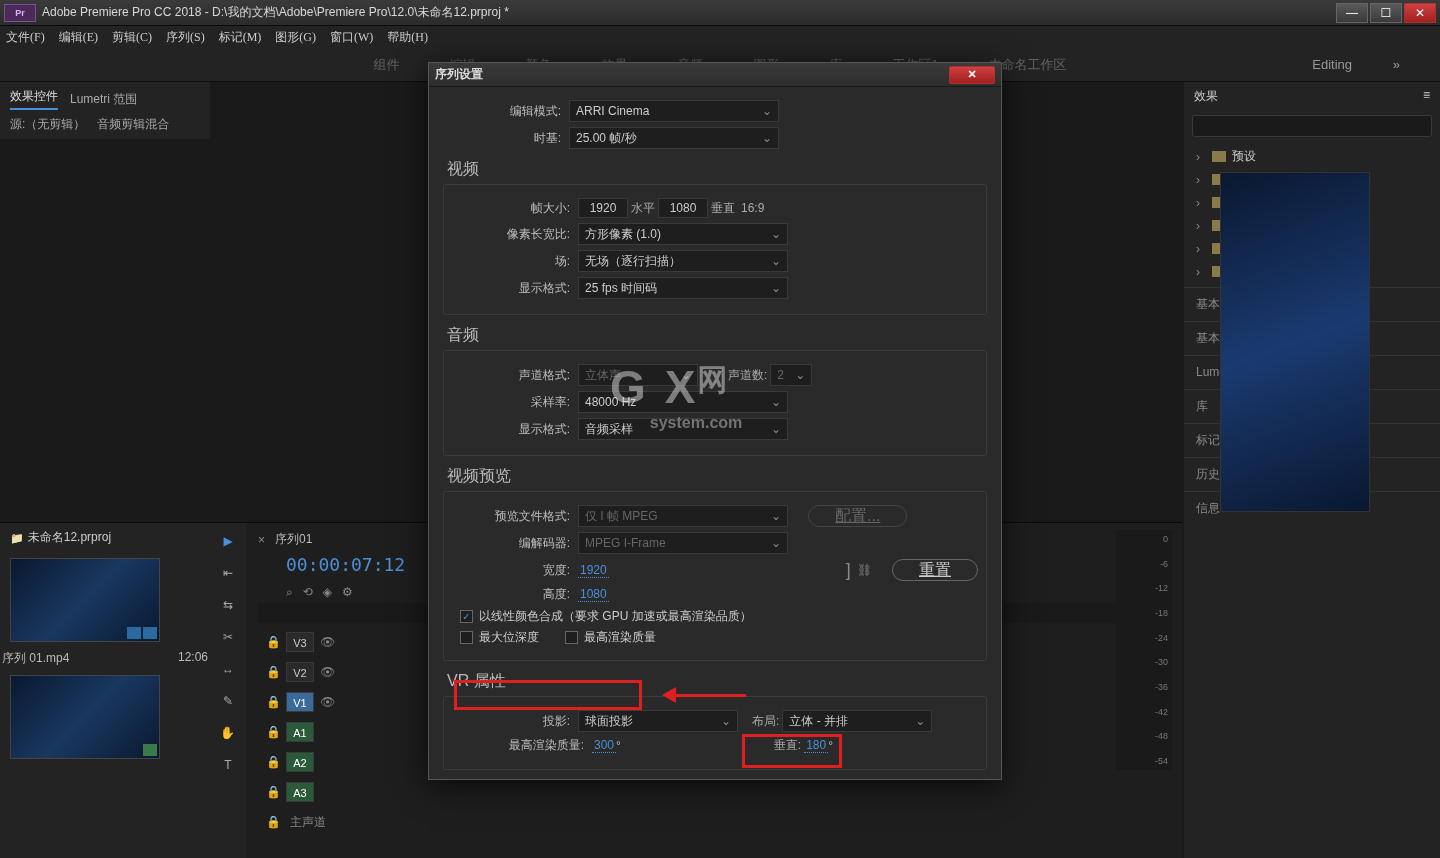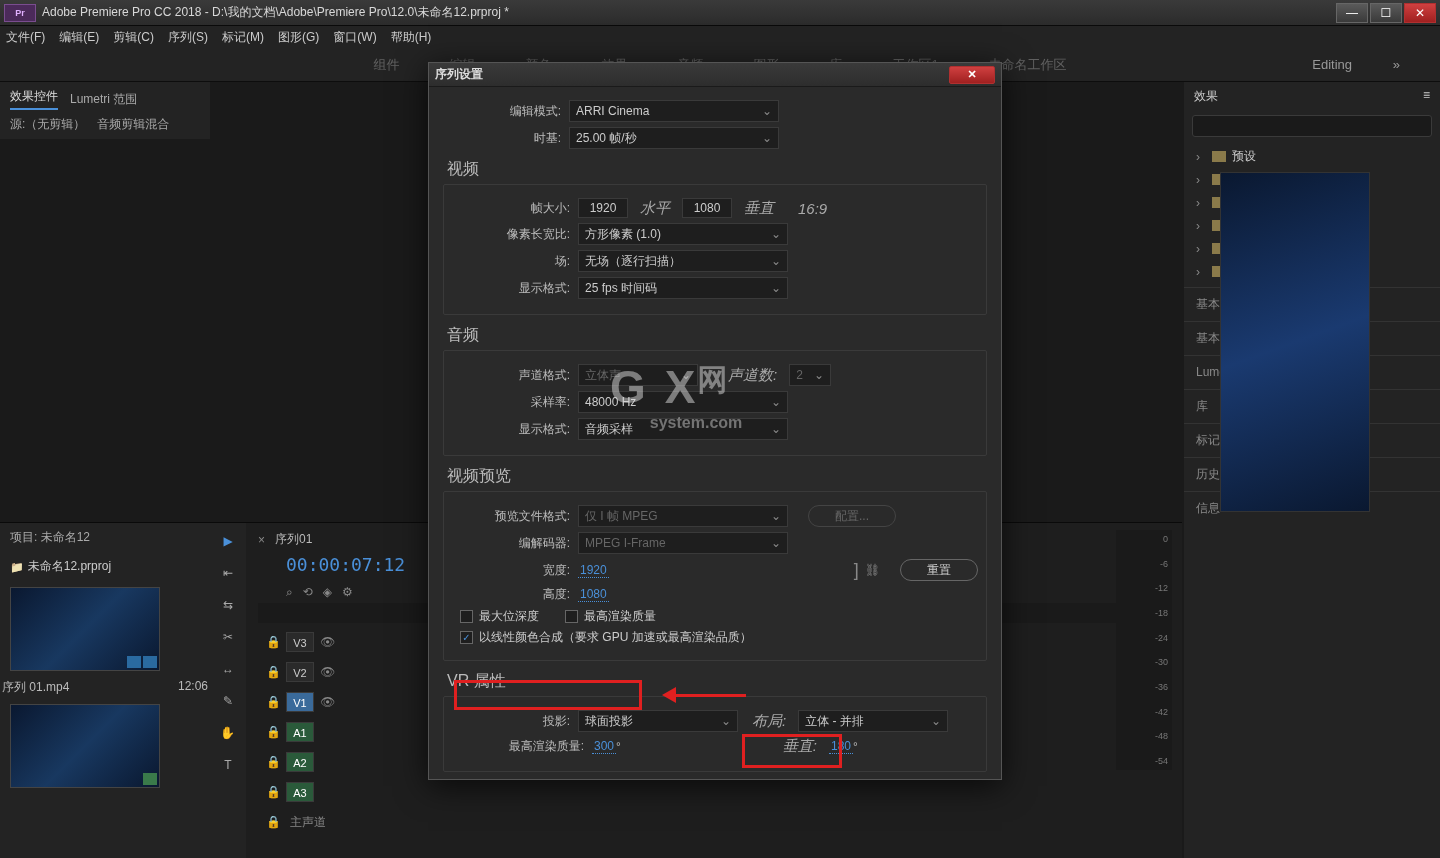--- a/index.html
+++ b/index.html
@@ -10,21 +10,21 @@
 .app-icon { width: 32px; height: 18px; background: #4b2a5a; border: 1px solid #7a4d8f; margin-right: 6px; display: flex; align-items: center; justify-content: center; font-size: 9px; color: #e0b0ff; font-weight: bold; }
 .title-text { color: #d8d8d8; flex: 1; font-size: 12px; }
 .win-controls { display: flex; }
 .win-btn { width: 32px; height: 20px; margin-left: 2px; display: flex; align-items: center; justify-content: center; font-size: 12px; color: #fff; }
 .win-min { background: linear-gradient(#5a5a5a,#3a3a3a); border: 1px solid #666; }
 .win-max { background: linear-gradient(#5a5a5a,#3a3a3a); border: 1px solid #666; }
 .win-close { background: linear-gradient(#d04040,#a02020); border: 1px solid #b03030; }
 
 
 .menubar { height: 22px; background: #232323; display: flex; align-items: center; padding: 0 6px; gap: 14px; color: #ccc; font-size: 12px; }
-.menubar span { cursor: default; }
+.menubar span { cursor: default; font-family: Liberation Serif, serif; }
 
 
 .workspace-bar { height: 34px; background: #232323; display: flex; align-items: center; justify-content: center; gap: 50px; color: #aaa; font-size: 13px; border-bottom: 1px solid #0d0d0d; }
 .workspace-bar .ws-item { opacity: 0.45; }
 .workspace-bar .ws-item.visible { opacity: 1; }
 .ws-right { position: absolute; right: 50px; color: #999; }
 
 
 .main { position: absolute; top: 82px; left: 0; right: 0; bottom: 0; display: flex; }
 .col-left { width: 210px; display: flex; flex-direction: column; }
@@ -86,30 +86,30 @@
 .dlg-body { flex: 1; padding: 8px 14px 14px 14px; overflow: hidden; color: #bbb; }
 
 .field-row { display: flex; align-items: center; margin: 5px 0; }
 .field-label { width: 126px; text-align: right; padding-right: 8px; color: #bbb; font-size: 12px; }
 .field-input, .field-select { height: 22px; background: #1e1e1e; border: 1px solid #3a3a3a; color: #ccc; padding: 0 6px; font-size: 12px; }
 .field-select { width: 210px; display: flex; align-items: center; justify-content: space-between; }
 .field-select.disabled { color: #666; }
 .sel-arrow { color: #888; }
 .num-input { width: 50px; height: 20px; background: #1e1e1e; border: 1px solid #3a3a3a; color: #ccc; text-align: center; font-size: 12px; }
 .link-val { color: #4a90d9; border-bottom: 1px dotted #4a90d9; padding: 0 2px; }
-.sub-label { color: #aaa; margin: 0 12px; font-size: 15px; font-style: italic; }
+.sub-label { color: #aaa; margin: 0 3px; font-size: 12px; }
 
 .section-title { color: #bbb; margin: 10px 0 4px 4px; font-size: 16px; }
 .section-box { border: 1px solid #3a3a3a; padding: 8px 8px 10px 8px; border-radius: 2px; margin-bottom: 4px; }
 
 .chk-row { display: flex; align-items: center; gap: 6px; margin: 4px 0 4px 8px; font-size: 12px; color: #ccc; }
 .chk { width: 13px; height: 13px; border: 1px solid #666; background: #1e1e1e; display:flex; align-items:center; justify-content:center; font-size: 10px; color: #4a90d9; }
 .chk.checked::after { content: "✓"; }
 
-.pill-btn { height: 22px; padding: 0 26px; border: 1px solid #666; border-radius: 11px; background: #2a2a2a; color: #ccc; display:flex; align-items:center; font-size: 12px; }
+.pill-btn { height: 22px; padding: 0 26px; border: 1px solid #666; border-radius: 11px; background: #2a2a2a; color: #ccc; display:flex; align-items:center; font-size: 16px; text-decoration: underline; }
 .pill-btn.disabled { color: #666; border-color: #444; }
 
 .dlg-footer { display: flex; justify-content: flex-end; gap: 20px; padding: 10px 20px; }
 
 
 .hl { position: absolute; border: 3px solid #e02020; pointer-events: none; }
 .arrow-ann { position: absolute; width: 80px; height: 3px; background: #e02020; }
 .arrow-ann::before { content: ""; position: absolute; left: -12px; top: -7px; border: 8px solid transparent; border-right: 14px solid #e02020; }
 
 
@@ -226,21 +226,20 @@
     <div class="side-section">Lumetri 颜色</div>
     <div class="side-section">库</div>
     <div class="side-section">标记</div>
     <div class="side-section">历史记录</div>
     <div class="side-section">信息</div>
   </div>
 </div>
 
 <div class="bottom">
   <div class="project-panel">
-    <div class="project-header">项目: 未命名12</div>
     <div class="bin-item">
         <span class="folder-icon"></span>
         <span>未命名12.prproj</span>
       </div>
     <div class="thumb">
       <div class="thumb-badges">
           <div class="badge"></div>
           <div class="badge"></div>
         </div>
     </div>
@@ -452,29 +451,29 @@
         <div style="flex:1"></div>
         <span style="color:#888;font-size:18px;margin-right:6px;">]</span>
         <span style="color:#888;margin-right:20px;">⛓</span>
         <div class="pill-btn">重置</div>
       </div>
       <div class="field-row">
         <div class="field-label">高度:</div>
         <span class="link-val">1080</span>
       </div>
       <div class="chk-row">
+        <div class="chk checked"></div>
+        <span>以线性颜色合成（要求 GPU 加速或最高渲染品质）</span>
+      </div>
+      <div class="chk-row">
         <div class="chk"></div>
         <span>最大位深度</span>
         <div style="width:14px"></div>
         <div class="chk"></div>
         <span>最高渲染质量</span>
-      </div>
-      <div class="chk-row">
-        <div class="chk checked"></div>
-        <span>以线性颜色合成（要求 GPU 加速或最高渲染品质）</span>
       </div>
     </div>
 
     <div class="section-title">VR 属性</div>
     <div class="section-box">
       <div class="field-row">
         <div class="field-label">投影:</div>
         <div class="field-select" style="width:160px">
             <span>球面投影</span>
             <span class="sel-arrow">⌄</span>

